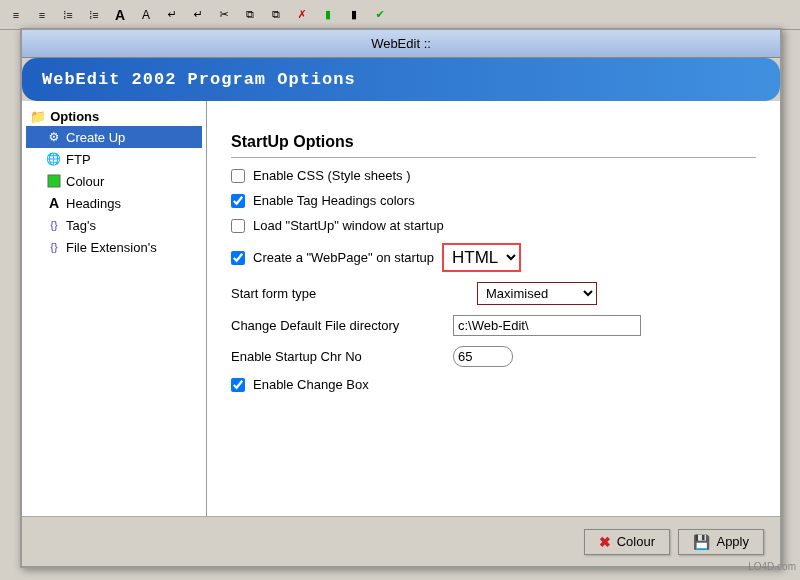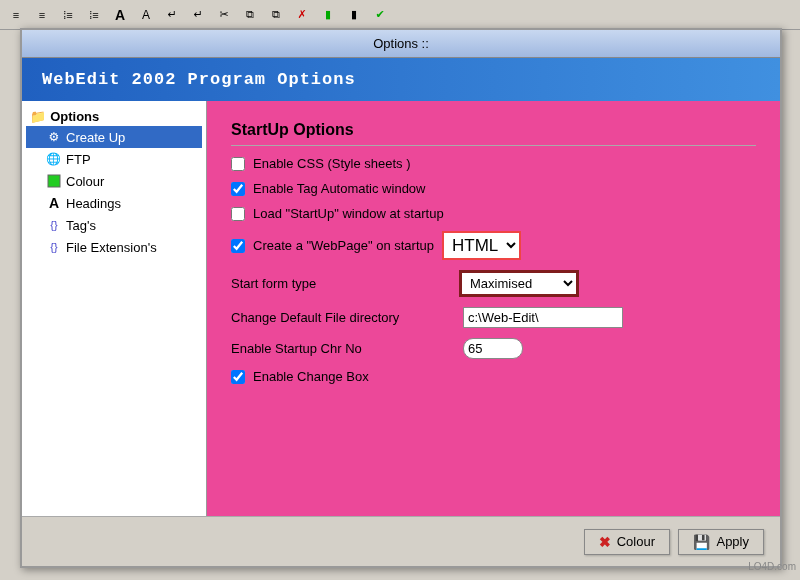--- a/index.html
+++ b/index.html
@@ -61,20 +61,21 @@
 
     
     .dialog-header {
       background: linear-gradient(to right, #2060c0, #4090e0);
       padding: 12px 20px;
       color: #fff;
       font-family: 'Courier New', monospace;
       font-size: 17px;
       font-weight: bold;
       letter-spacing: 1px;
+      border-radius: 15px;
     }
 
     
     .dialog-body {
       display: flex;
       height: calc(100% - 90px);
     }
 
     
     .sidebar {
@@ -113,22 +114,22 @@
       display: inline-flex;
       align-items: center;
       justify-content: center;
       font-size: 12px;
       flex-shrink: 0;
     }
 
     
     .content-panel {
       flex: 1;
-      padding: 20px 24px;
-      background: #ec4899;
+      padding: 32px 24px;
+      background: #ffffff;
       overflow-y: auto;
     }
     .section-title {
       font-size: 16px;
       font-weight: bold;
       color: #000;
       margin-bottom: 10px;
       padding-bottom: 6px;
       border-bottom: 1px solid #aaa;
     }
@@ -148,40 +149,40 @@
       width: 14px;
       height: 14px;
       cursor: pointer;
       flex-shrink: 0;
     }
 
     .form-row {
       display: flex;
       align-items: center;
       margin-bottom: 10px;
-      gap: 12px;
+      gap: 2px;
     }
     .form-row label {
       font-size: 13px;
       min-width: 220px;
     }
     .form-row input[type="text"] {
       border: 1px solid #888;
       background: #fff;
       padding: 2px 4px;
       font-size: 13px;
-      width: 160px;
+      width: 188px;
     }
 
     
     .start-form-row {
       display: flex;
       align-items: center;
       margin-bottom: 10px;
-      gap: 8px;
+      gap: 26px;
     }
     .start-form-row label {
       font-size: 13px;
       min-width: 220px;
     }
 
     
     .dialog-footer {
       position: absolute;
       bottom: 0;
@@ -234,21 +235,21 @@
   <button class="toolbar-btn">⧉</button>
   <button class="toolbar-btn" style="color:#cc0000;">✗</button>
   <button class="toolbar-btn" style="color:#00aa00;">▮</button>
   <button class="toolbar-btn">▮</button>
   <button class="toolbar-btn" style="color:#00aa00;">✔</button>
 </div>
 
 <div class="dialog">
 
   <div class="dialog-titlebar">
-    <span>Options ::</span>
+    <span>WebEdit ::</span>
   </div>
 
   <div class="dialog-header">
     <span>WebEdit 2002 Program Options</span>
   </div>
 
   <div class="dialog-body">
 
     <div class="sidebar">
 
@@ -292,41 +293,41 @@
 
       <div class="section-title">StartUp Options</div>
 
       <div class="option-row">
         <input type="checkbox" id="chk-css" style="">
         <label for="chk-css">Enable CSS (Style sheets )</label>
       </div>
 
       <div class="option-row">
         <input type="checkbox" id="chk-tagcolors" checked="" style="">
-        <label for="chk-tagcolors">Enable Tag Automatic window</label>
+        <label for="chk-tagcolors">Enable Tag Headings colors</label>
       </div>
 
       <div class="option-row">
         <input type="checkbox" id="chk-loadwindow" style="">
         <label for="chk-loadwindow">Load "StartUp" window at startup</label>
       </div>
 
       <div class="option-row">
         <input type="checkbox" id="chk-createwebpage" checked="" style="">
         <label for="chk-createwebpage">Create a "WebPage"  on startup</label>
         <select style="padding:2px 4px;font-size:17px;background:#fff;border:2px solid #ef4444;">
           <option>HTML</option>
           <option>ASP</option>
           <option>PHP</option>
         </select>
       </div>
 
       <div class="start-form-row">
         <label>Start form type</label>
-        <select style="padding:2px 4px;font-size:13px;background:#fff;border:3px solid #7f1d1d;min-width:120px;">
+        <select style="padding:2px 4px;font-size:13px;background:#fff;border:1px solid #7f1d1d;min-width:120px;">
           <option>Maximised</option>
           <option>Normal</option>
           <option>Minimised</option>
         </select>
       </div>
 
       <div class="form-row">
         <label>Change Default File directory</label>
         <input type="text" value="c:\Web-Edit\" style="">
       </div>

